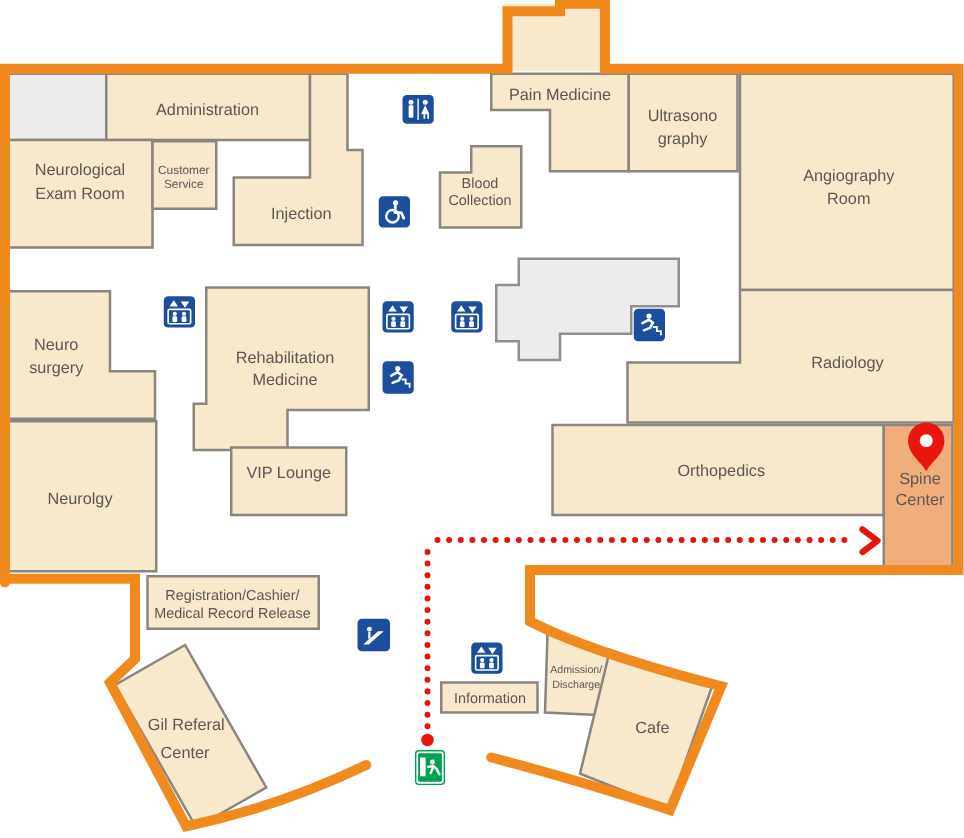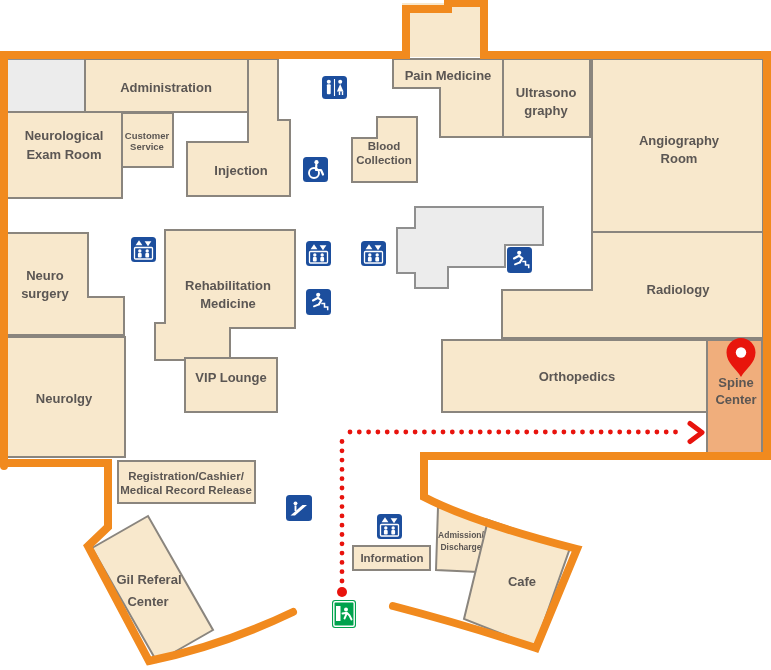--- a/index.html
+++ b/index.html
@@ -1,16 +1,16 @@
 <!DOCTYPE html>
 <html><head>
 <meta charset="utf-8">
 <style>
   html,body{margin:0;padding:0;background:#ffffff;}
-  .stage{position:relative;width:771px;height:670px;background:#fff;overflow:hidden;font-weight:bold;}
+  .stage{position:relative;width:771px;height:670px;background:#fff;overflow:hidden;}
   .room{fill:#F8E8CC;stroke:#8A857E;stroke-width:2;}
   .room.hl{fill:#F0AE7C;}
   .grayarea{fill:#ECECEC;stroke:#8F8F8F;stroke-width:2;}
   .lbl{font-family:"Liberation Sans",sans-serif;font-size:13px;fill:#5B5653;text-anchor:middle;}
   .s11{font-size:11.5px;} .s9{font-size:9.5px;} .s8{font-size:8.5px;}
   .orange{fill:none;stroke:#F18A1E;stroke-width:8;stroke-linejoin:miter;stroke-linecap:round;}
   .blueicon{fill:#1C4E9D;}
   .wht{fill:#fff;} .whtl{stroke:#fff;fill:none;}
   .route{stroke:#E8130D;fill:none;stroke-linecap:round;}
 </style>

